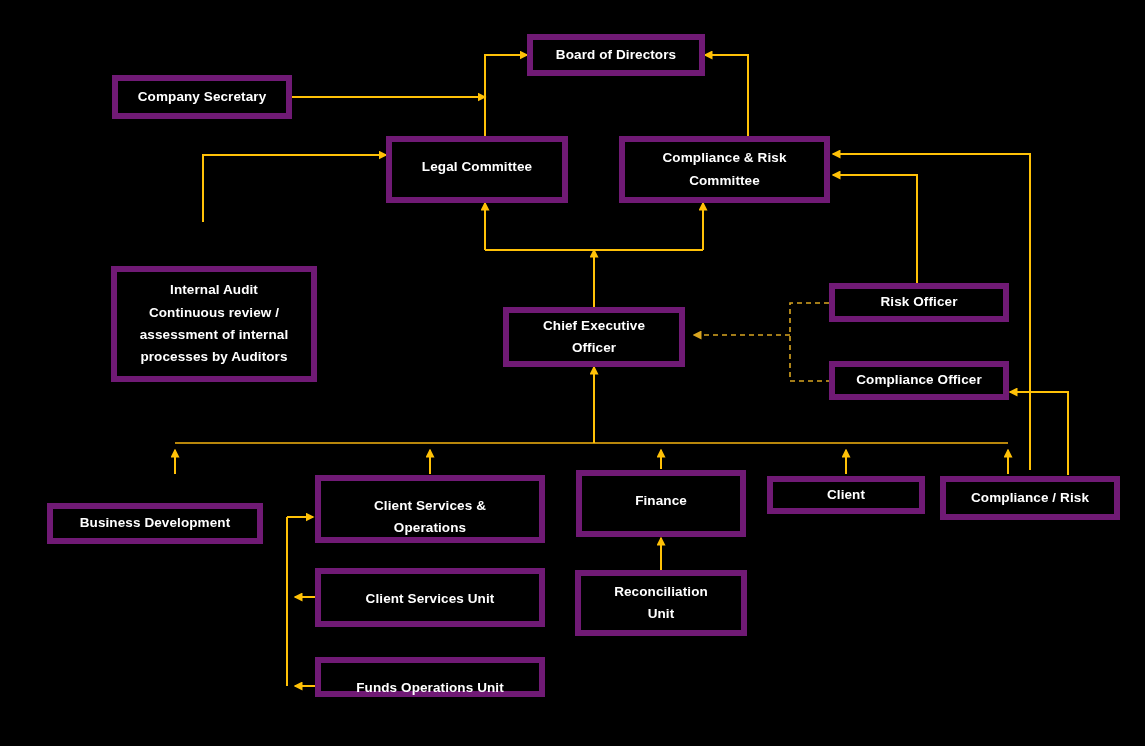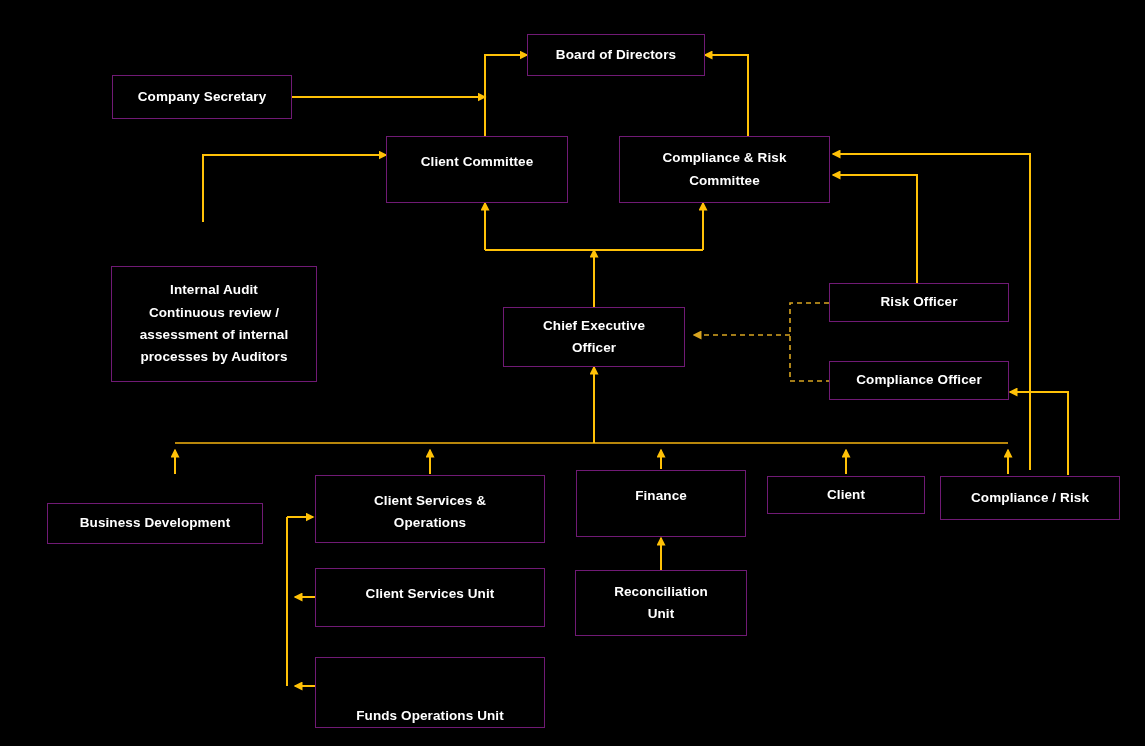--- a/index.html
+++ b/index.html
@@ -1,19 +1,19 @@
 <!DOCTYPE html>
 <html><head>
 <meta charset="utf-8">
 <style>
   html,body{margin:0;padding:0;background:#000;}
   body{width:1145px;height:746px;font-family:"Liberation Sans",sans-serif;}
   #stage{position:relative;width:1145px;height:746px;background:#000;overflow:hidden;}
   svg#wires{position:absolute;left:0;top:0;width:1145px;height:746px;}
-  .node{position:absolute;box-sizing:border-box;background:#000;border:1px solid #701a75;
+  .node{position:absolute;box-sizing:border-box;background:#000;border:6px solid #701a75;
         display:flex;align-items:center;justify-content:center;text-align:center;
         color:#ffffff;font-weight:bold;font-size:13.5px;line-height:1.65;letter-spacing:.1px;}
   .node span{display:block;padding:0 8px;}
   .node.topalign{align-items:flex-start;padding-top:14px;}
 </style>
 </head>
 <body>
 
 <div id="stage">
 
@@ -76,21 +76,21 @@
 
   <div class="node" style="left:527px;top:34px;width:178px;height:42px;">
     <span>Board of Directors</span>
   </div>
 
   <div class="node" style="left:112px;top:75px;width:180px;height:44px;">
     <span>Company Secretary</span>
   </div>
 
   <div class="node topalign" style="left:386px;top:136px;width:182px;height:67px;">
-    <span>Client Committee</span>
+    <span>Legal Committee</span>
   </div>
 
   <div class="node" style="left:619px;top:136px;width:211px;height:67px;">
     <span>Compliance &amp; Risk<br>Committee</span>
   </div>
 
   <div class="node" style="left:111px;top:222px;width:206px;height:116px;margin-top:44px;">
     <span>Internal Audit<br>Continuous review /<br>assessment of internal<br>processes by Auditors</span>
   </div>
 
@@ -123,21 +123,21 @@
   </div>
 
   <div class="node" style="left:940px;top:476px;width:180px;height:44px;">
     <span>Compliance / Risk</span>
   </div>
 
   <div class="node topalign" style="left:315px;top:568px;width:230px;height:59px;">
     <span>Client Services Unit</span>
   </div>
 
-  <div class="node topalign" style="left:315px;top:657px;width:230px;height:71px;align-items:flex-end;">
+  <div class="node topalign" style="left:315px;top:657px;width:230px;height:40px;">
     <span>Funds Operations Unit</span>
   </div>
 
   <div class="node" style="left:575px;top:570px;width:172px;height:66px;">
     <span>Reconciliation<br>Unit</span>
   </div>
 
 </div>
 
 </body></html>

